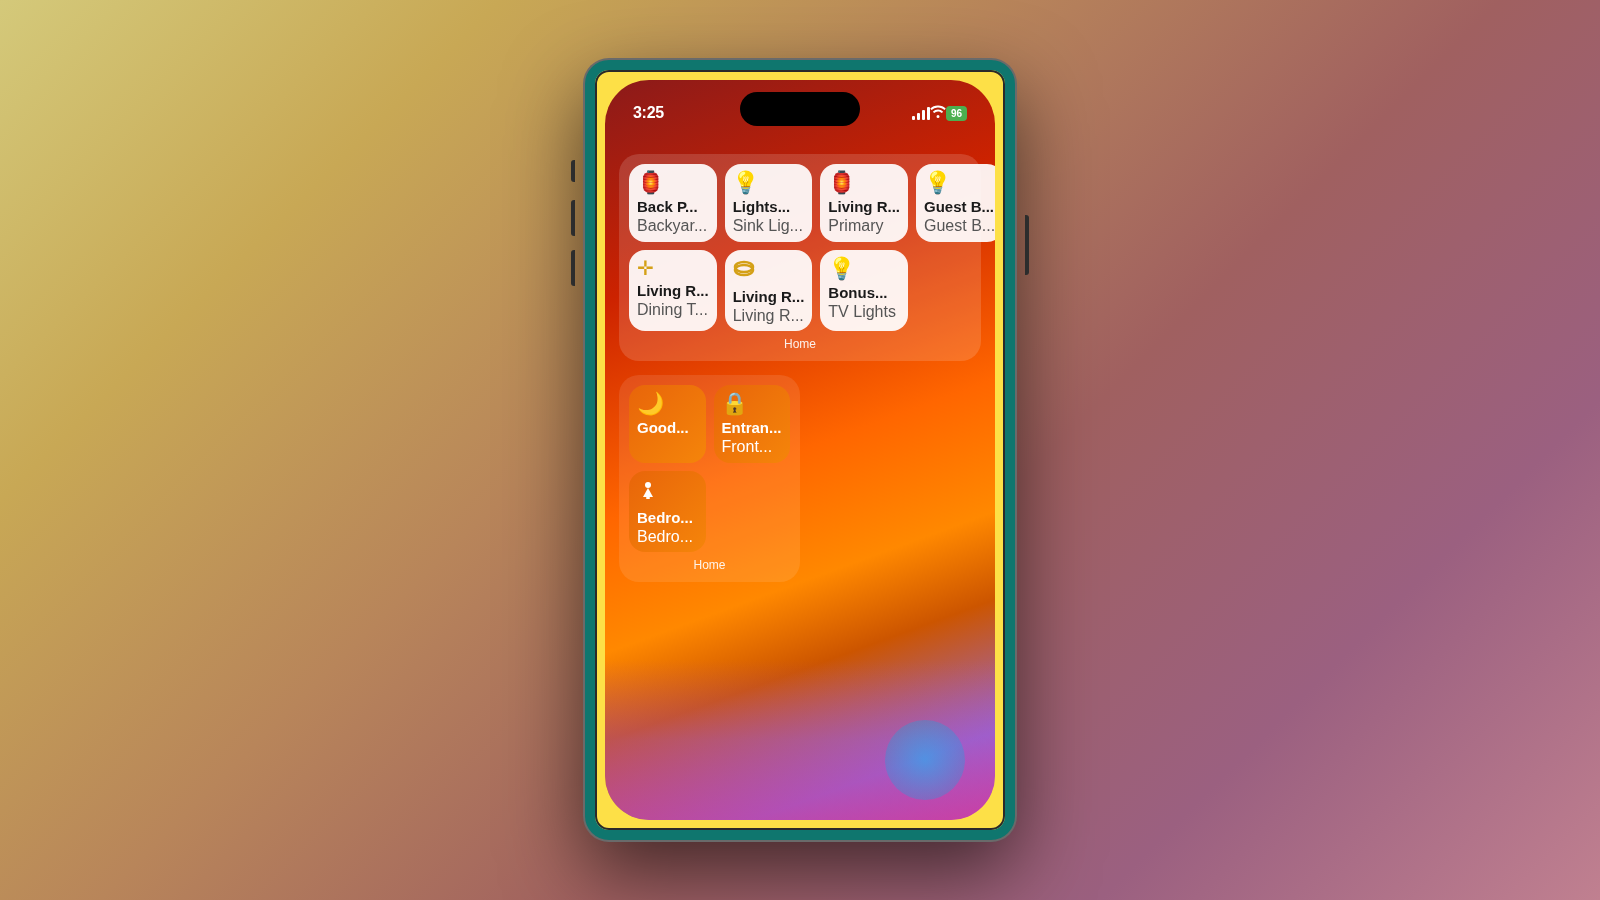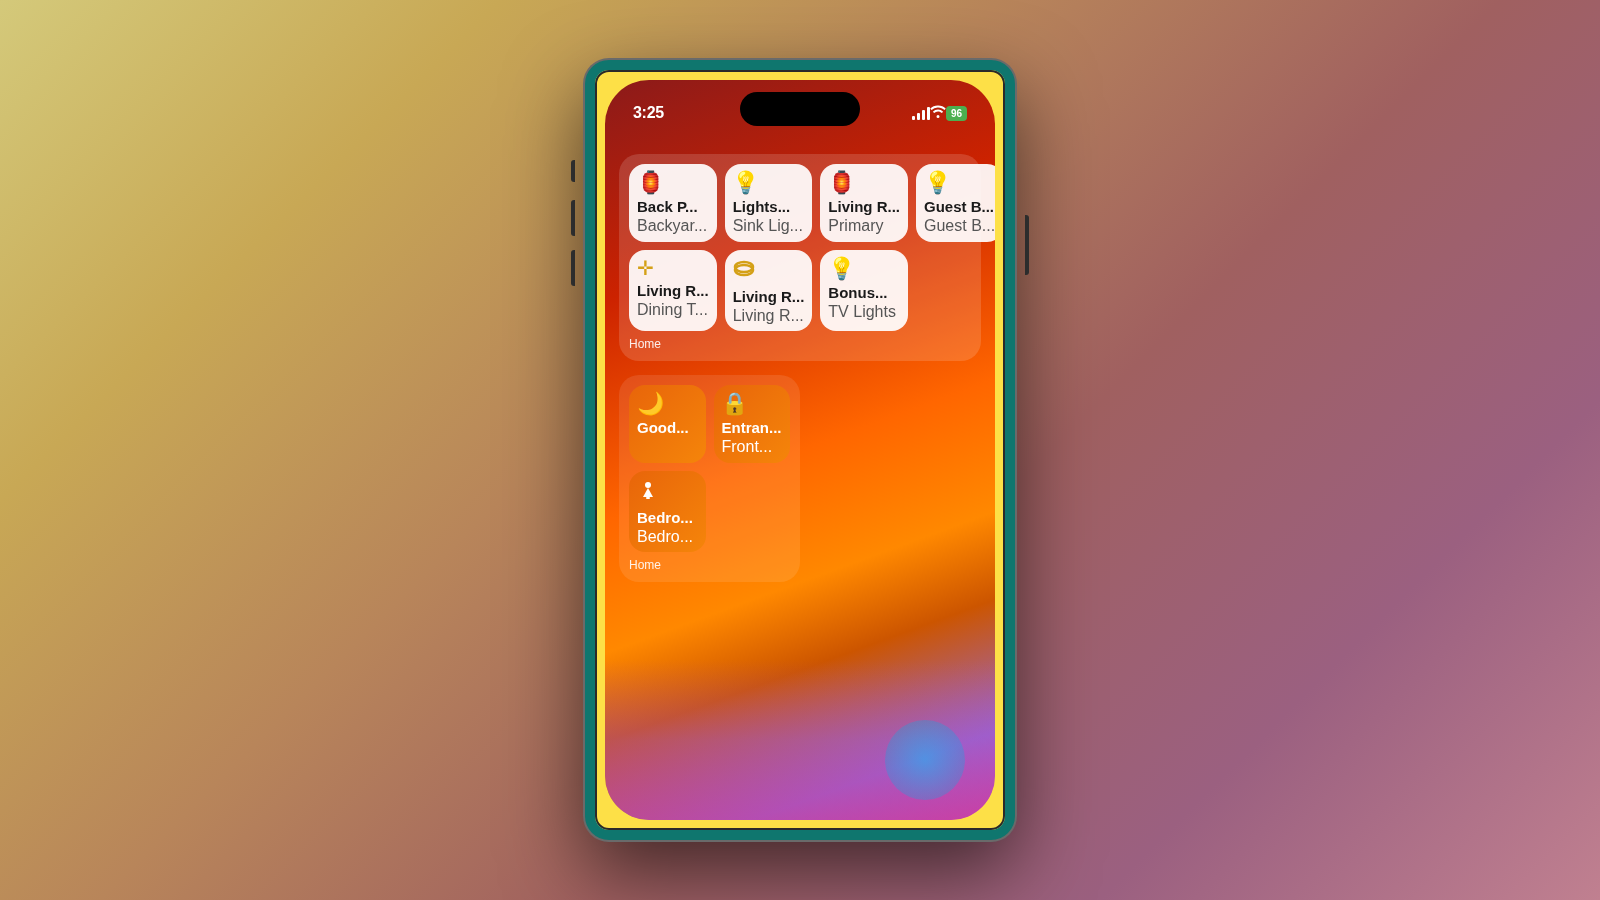--- a/index.html
+++ b/index.html
@@ -116,21 +116,21 @@
 
     
     .widget-group {
       background: rgba(255,255,255,0.15);
       border-radius: 20px;
       padding: 10px;
       margin-bottom: 14px;
     }
 
     .widget-group-label {
-      text-align: left;
+      text-align: center;
       color: white;
       font-size: 12px;
       font-family: -apple-system, sans-serif;
       margin-top: 6px;
       font-weight: 500;
       opacity: 0.9;
     }
 
     .widget-grid {
       display: grid;

